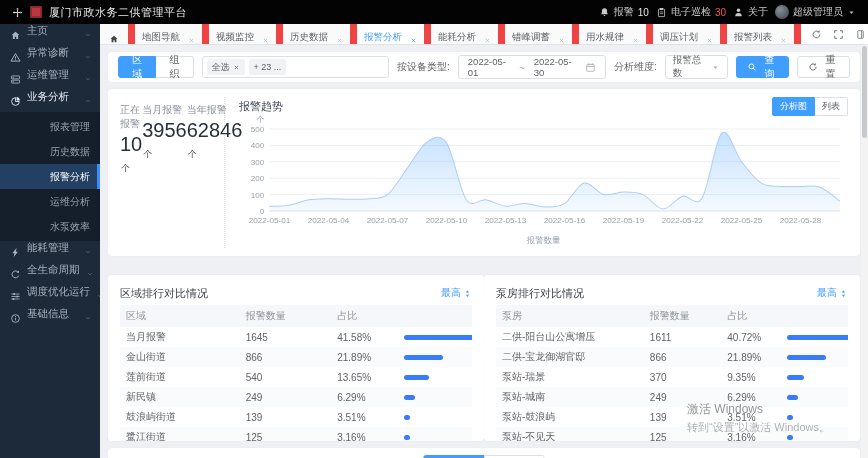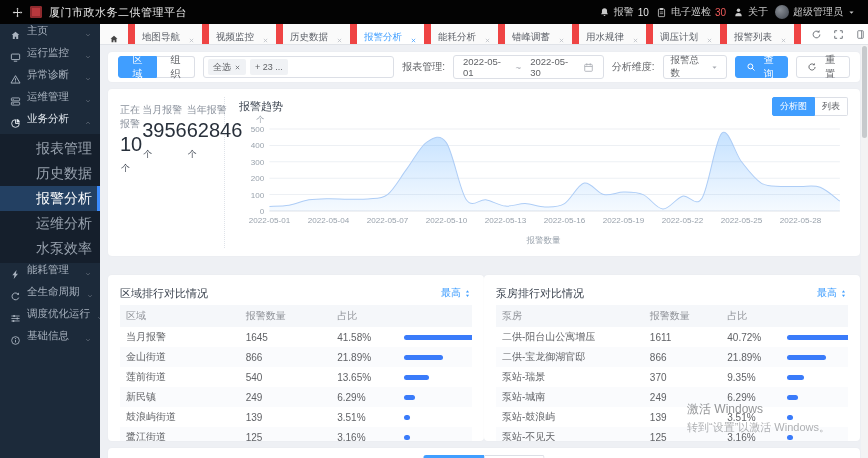--- a/index.html
+++ b/index.html
@@ -18,21 +18,21 @@
   .avatar{width:14px;height:14px;border-radius:50%;background:radial-gradient(circle at 35% 35%,#8a8f96,#3c424b)}
   .mv{color:#d9d9d9}
 
   
   .sidebar{position:absolute;top:24px;left:0;width:100px;bottom:0;background:#1c2a3a;z-index:20;overflow:hidden}
   .side-item{height:22px;display:flex;gap:6px;padding:0 8px 0 10px;color:#a9b3bf;font-size:10.5px;cursor:pointer}
   .side-item .s-lbl{flex:1;white-space:nowrap}
   .side-item.open{color:#e6ecf2}
   .chev{color:#66707d}
   .submenu{background:#151f2c;padding:2px 0}
-  .sub-item{height:25px;display:flex;align-items:center;padding-left:36px;color:#98a2ae;font-size:14px;cursor:pointer;position:relative}
+  .sub-item{height:25px;display:flex;align-items:center;padding-left:50px;color:#98a2ae;font-size:10px;cursor:pointer;position:relative}
   .sub-item.active{background:#234062;color:#fff}
   .sub-item.active::after{content:"";position:absolute;right:0;top:0;bottom:0;width:3px;background:#3a8bff}
 
   
   .tabbar{position:absolute;top:24px;left:100px;right:0;height:20px;background:#fff;border-bottom:1px solid #e0e3e8;display:flex;align-items:stretch;z-index:10}
   .tab{display:flex;align-items:flex-end;gap:8px;padding:0 7px;font-size:9.5px;color:#5a5e66;background:#fafafa;border-right:7px solid #ef4444;cursor:pointer;white-space:nowrap}
   .tab.home{padding:0 9px;color:#444}
   .tab.active{background:#fff;color:#409eff}
   .tab .x{color:#b8bcc2;cursor:pointer}
   .tab.active .x{color:#409eff}
@@ -156,34 +156,20 @@
     <span class="s-lbl">主页</span>
     <span class="ic chev">
         <svg viewBox="0 0 16 16" width="8" height="8">
           <path d="M4.3 6.3 8 9.8l3.7-3.5" fill="none" stroke="currentColor" stroke-width="1.4"></path>
         </svg>
       </span>
   </div>
     <div class="side-item">
     <span class="ic">
         <svg viewBox="0 0 16 16" width="11" height="11">
-          <rect x="2" y="3" width="12" height="8" rx="1" fill="none" stroke="currentColor" stroke-width="1.4"></rect>
-          <path d="M5.5 13.4h5" stroke="currentColor" stroke-width="1.4"></path>
-        </svg>
-      </span>
-    <span class="s-lbl">运行监控</span>
-    <span class="ic chev">
-        <svg viewBox="0 0 16 16" width="8" height="8">
-          <path d="M4.3 6.3 8 9.8l3.7-3.5" fill="none" stroke="currentColor" stroke-width="1.4"></path>
-        </svg>
-      </span>
-  </div>
-    <div class="side-item">
-    <span class="ic">
-        <svg viewBox="0 0 16 16" width="11" height="11">
           <path d="M8 2.4 14.6 13.2H1.4z" fill="none" stroke="currentColor" stroke-width="1.4"></path>
           <path d="M8 6.3v3.3" stroke="currentColor" stroke-width="1.4"></path>
           <circle cx="8" cy="11.3" r=".9" fill="currentColor"></circle>
         </svg>
       </span>
     <span class="s-lbl">异常诊断</span>
     <span class="ic chev">
         <svg viewBox="0 0 16 16" width="8" height="8">
           <path d="M4.3 6.3 8 9.8l3.7-3.5" fill="none" stroke="currentColor" stroke-width="1.4"></path>
         </svg>
@@ -398,21 +384,21 @@
       <span class="tag">
         <span>全选</span>
         <span class="ic">
             <svg viewBox="0 0 16 16" width="7" height="7">
               <path d="M4.2 4.2l7.6 7.6M11.8 4.2l-7.6 7.6" stroke="currentColor" stroke-width="1.7" fill="none"></path>
             </svg>
           </span>
       </span>
       <span class="tag">+ 23 ...</span>
     </div>
-    <span class="flabel">报表管理:</span>
+    <span class="flabel">按设备类型:</span>
     <div class="datebox">
       <span>2022-05-01</span>
       <span class="sep">~</span>
       <span>2022-05-30</span>
       <span class="ic">
           <svg viewBox="0 0 16 16" width="11" height="11">
             <rect x="2.5" y="3.5" width="11" height="10" rx="1" fill="none" stroke="currentColor" stroke-width="1.2"></rect>
             <path d="M2.5 6.5h11M5.5 1.8v3.2M10.5 1.8v3.2" stroke="currentColor" stroke-width="1.2" fill="none"></path>
           </svg>
         </span>

